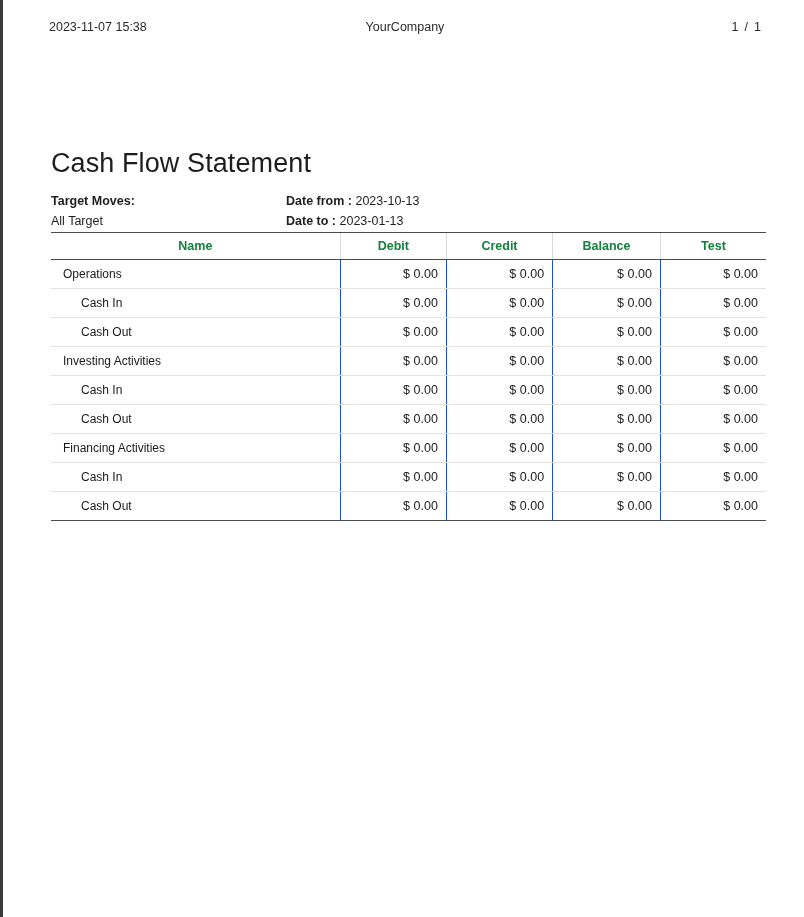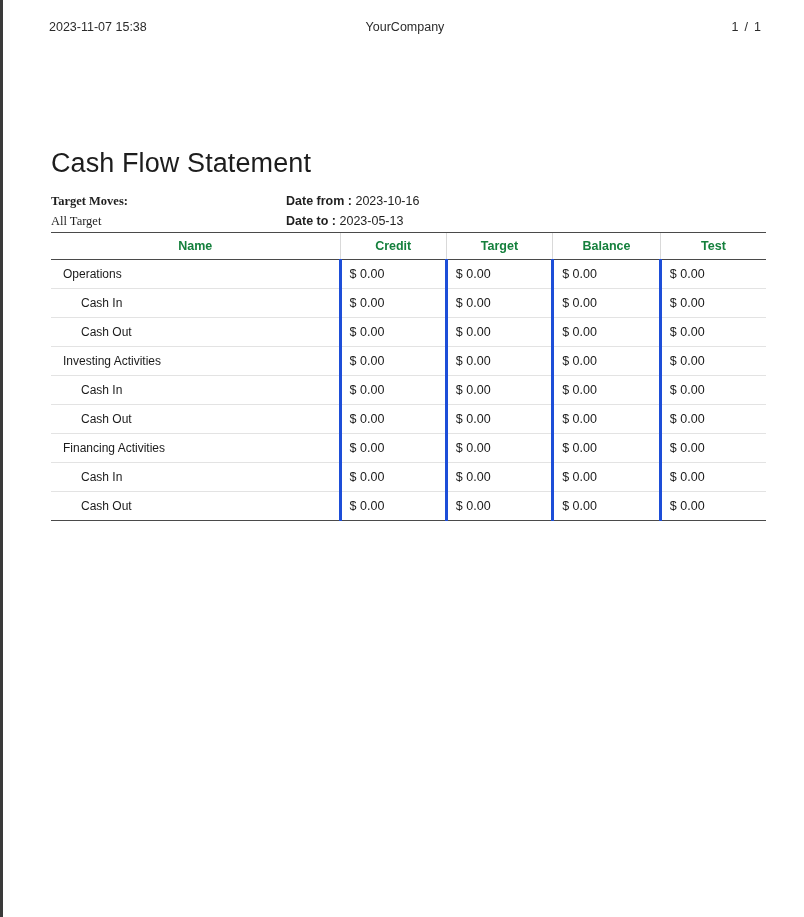--- a/index.html
+++ b/index.html
@@ -86,21 +86,20 @@
     width: 700px;
     font-size: 12.5px;
     line-height: 20px;
     color: #1f1f1f;
   }
   .meta-line {
     display: flex;
   }
   .meta-col-a {
     width: 235px;
-    font-family: Liberation Serif, serif;
   }
   .meta-col-b {
     width: 400px;
   }
   .bold {
     font-weight: bold;
   }
   table.report {
     position: absolute;
     left: 48px;
@@ -127,22 +126,22 @@
     padding: 7px 8px;
     color: #1b1b1b;
     white-space: nowrap;
     vertical-align: middle;
   }
   table.report tbody td.name {
     font-weight: normal;
     font-size: 12px;
   }
   table.report tbody td.num {
-    border-left: 3px solid #1d4ed8;
-    text-align: left;
+    border-left: 1px solid #1d4ed8;
+    text-align: right;
   }
   table.report tbody tr.level-0 td.name { padding-left: 12px; }
   table.report tbody tr.level-1 td.name { padding-left: 30px; }
   table.report tbody tr:last-child td {
     border-bottom: 1.5px solid #4a4a4a;
   }
   table.report tbody tr.first-row td {
     border-top: none;
   }
 </style>
@@ -162,38 +161,38 @@
       </div>
     </div>
 
     <div class="title">Cash Flow Statement</div>
 
     <div class="meta">
       <div class="meta-line">
         <div class="meta-col-a bold">Target Moves:</div>
         <div class="meta-col-b">
           <span class="bold">Date from :</span>
-          <span>2023-10-16</span>
+          <span>2023-10-13</span>
         </div>
       </div>
       <div class="meta-line">
         <div class="meta-col-a">All Target</div>
         <div class="meta-col-b">
           <span class="bold">Date to :</span>
-          <span>2023-05-13</span>
+          <span>2023-01-13</span>
         </div>
       </div>
     </div>
 
     <table class="report">
       <thead>
         <tr>
           <th class="col-name">Name</th>
+          <th class="col-num">Debit</th>
           <th class="col-num">Credit</th>
-          <th class="col-num">Target</th>
           <th class="col-num">Balance</th>
           <th class="col-num">Test</th>
         </tr>
       </thead>
       <tbody id="table-body">
           <tr class="level-0 first-row">
             <td class="name">Operations</td>
             <td class="num">$ 0.00</td>
             <td class="num">$ 0.00</td>
             <td class="num">$ 0.00</td>

